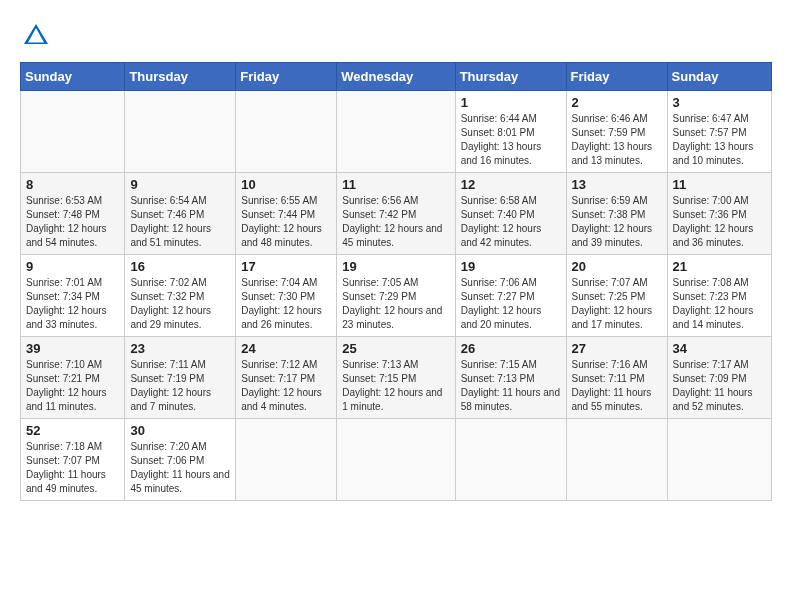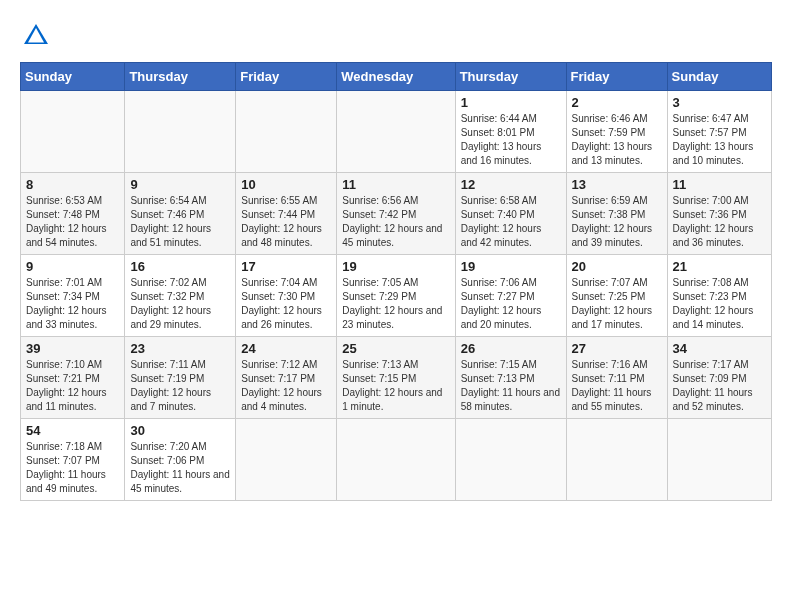--- a/index.html
+++ b/index.html
@@ -226,21 +226,21 @@
           <div class="day-num">27</div>
           <div class="day-info">Sunrise: 7:16 AM<br>Sunset: 7:11 PM<br>Daylight: 11 hours and 55 minutes.</div>
         </td>
         <td>
           <div class="day-num">34</div>
           <div class="day-info">Sunrise: 7:17 AM<br>Sunset: 7:09 PM<br>Daylight: 11 hours and 52 minutes.</div>
         </td>
       </tr>
       <tr>
         <td>
-          <div class="day-num">54</div>
+          <div class="day-num">52</div>
           <div class="day-info">Sunrise: 7:18 AM<br>Sunset: 7:07 PM<br>Daylight: 11 hours and 49 minutes.</div>
         </td>
         <td>
           <div class="day-num">30</div>
           <div class="day-info">Sunrise: 7:20 AM<br>Sunset: 7:06 PM<br>Daylight: 11 hours and 45 minutes.</div>
         </td>
         <td class="empty"></td>
         <td class="empty"></td>
         <td class="empty"></td>
         <td class="empty"></td>

